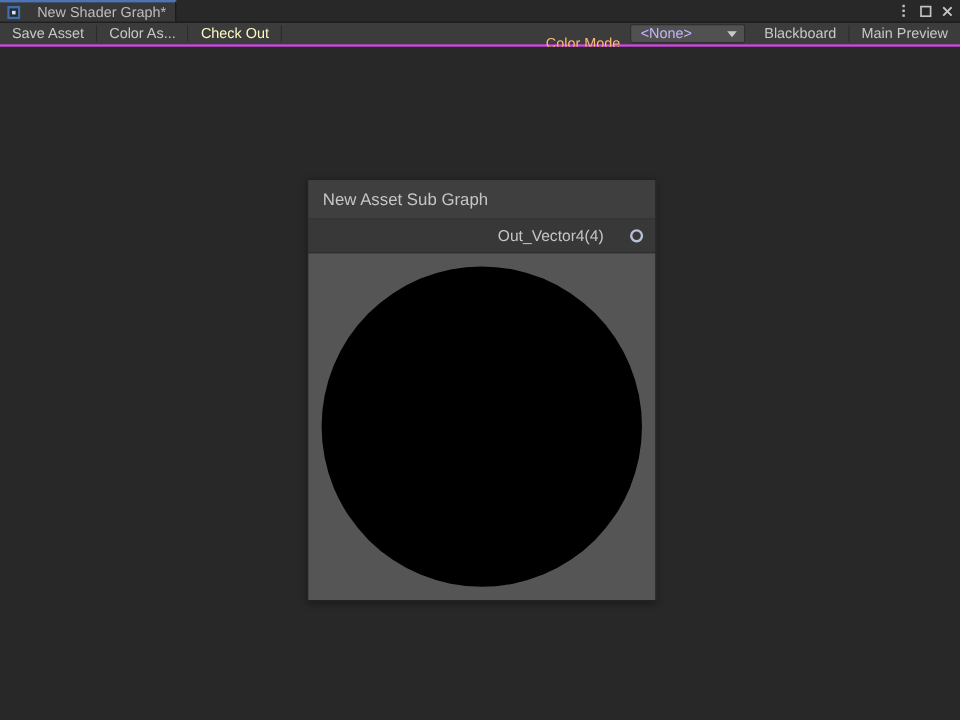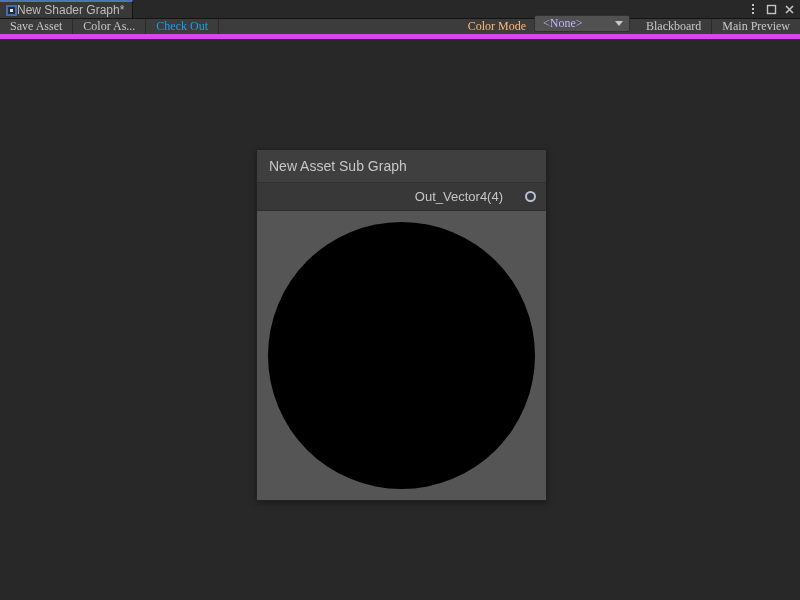--- a/index.html
+++ b/index.html
@@ -16,21 +16,21 @@
   .tab-strip {
     height: 19px;
     background: #282828;
     display: flex;
     align-items: stretch;
     border-bottom: 1px solid #141414;
   }
   .tab {
     display: flex;
     align-items: center;
-    gap: 0;
+    gap: 14px;
     padding: 0 8px 0 6px;
     background: #383838;
     border-top: 2px solid #4f74b3;
     border-right: 1px solid #141414;
     font-size: 12px;
     color: #bdbdbd;
   }
   .tab-icon {
     width: 11px; height: 11px;
     display: inline-block;
@@ -46,34 +46,33 @@
     color: #c4c4c4;
   }
   .wc { width:14px; height:14px; display:flex; align-items:center; justify-content:center; }
   .wc svg { display:block; }
 
   
   .toolbar {
     height: 20px;
     background: #3c3c3c;
     display: flex;
-    align-items: flex-end;
-    border-bottom: 5px solid #d946ef;
-    font-family: Liberation Serif, serif;
+    align-items: center;
+    border-bottom: 2px solid #d946ef;
   }
   .tbtn {
     display:flex; align-items:center;
     padding:0 10px;
     font-size:12px;
     color:#c8c8c8;
     border-right:1px solid #2b2b2b;
     background:#3c3c3c;
     white-space:nowrap;
   }
-  .tbtn.disabled { color:#0ea5e9; }
+  .tbtn.disabled { color:#fef9c3; }
   .tlabel {
     display:flex; align-items:center;
     padding:16px 8px 0 14px;
     color:#fdba74;
   }
   .tdrop {
     display:flex; align-items:center;
     margin:2px 6px 2px 0;
     padding:0 6px 0 8px;
     background:#515151;

